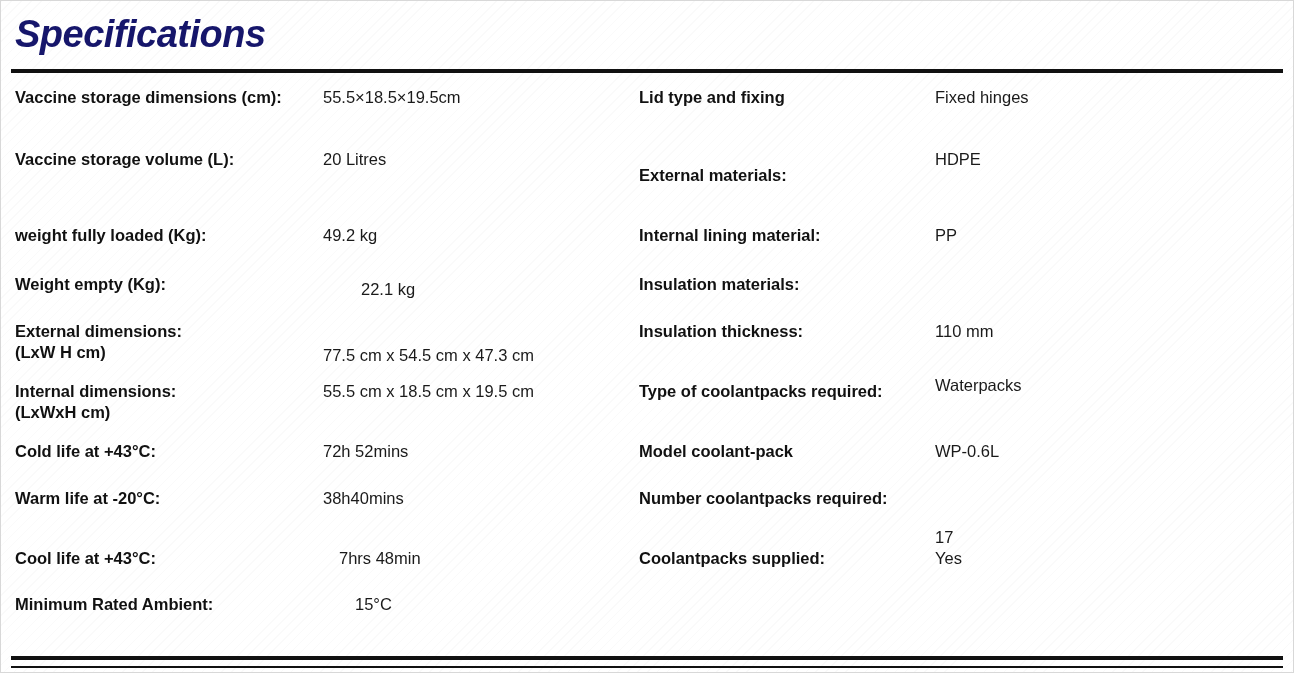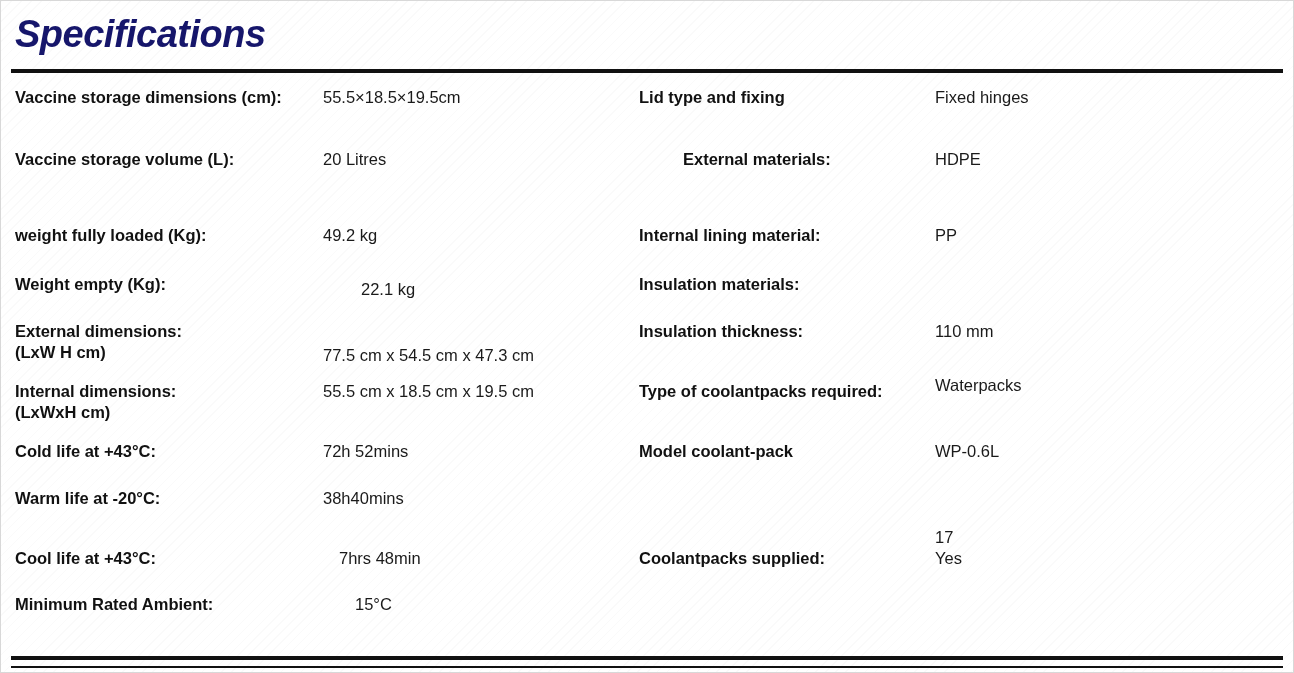--- a/index.html
+++ b/index.html
@@ -89,21 +89,21 @@
 
   <div class="rule-top"></div>
 
   <div class="spec-grid" id="spec-grid" style="position: absolute; left: 0px; top: 86px; right: 0px; height: 560px; display: block;">
       <div class="cell label" style="position: absolute; top: 0px; left: 14px; width: 300px;">Vaccine storage dimensions (cm):</div>
       <div class="cell value" style="position: absolute; top: 0px; left: 322px; width: 312px;">55.5×18.5×19.5cm</div>
       <div class="cell label" style="position: absolute; top: 0px; left: 638px; width: 292px;">Lid type and fixing</div>
       <div class="cell value" style="position: absolute; top: 0px; left: 934px; width: 350px;">Fixed hinges</div>
       <div class="cell label" style="position: absolute; top: 62px; left: 14px; width: 300px;">Vaccine storage volume (L):</div>
       <div class="cell value" style="position: absolute; top: 62px; left: 322px; width: 312px;">20 Litres</div>
-      <div class="cell label" style="position: absolute; top: 62px; left: 638px; width: 292px; margin-left: 44px;">External materials:</div>
+      <div class="cell label" style="position: absolute; top: 78px; left: 638px; width: 292px;">External materials:</div>
       <div class="cell value" style="position: absolute; top: 62px; left: 934px; width: 350px;">HDPE</div>
       <div class="cell label" style="position: absolute; top: 138px; left: 14px; width: 300px;">weight fully loaded (Kg):</div>
       <div class="cell value" style="position: absolute; top: 138px; left: 322px; width: 312px;">49.2 kg</div>
       <div class="cell label" style="position: absolute; top: 138px; left: 638px; width: 292px;">Internal lining material:</div>
       <div class="cell value" style="position: absolute; top: 138px; left: 934px; width: 350px;">PP</div>
       <div class="cell label" style="position: absolute; top: 187px; left: 14px; width: 300px;">Weight empty (Kg):</div>
       <div class="cell value" style="position: absolute; top: 192px; left: 322px; width: 312px; margin-left: 38px;">22.1 kg</div>
       <div class="cell label" style="position: absolute; top: 187px; left: 638px; width: 292px;">Insulation materials:</div>
       <div class="cell label" style="position: absolute; top: 234px; left: 14px; width: 300px;">External dimensions:<br> (LxW H cm)</div>
       <div class="cell value" style="position: absolute; top: 234px; left: 322px; width: 312px; margin-top: 24px;">77.5 cm x 54.5 cm x 47.3 cm</div>
@@ -112,20 +112,21 @@
       <div class="cell label" style="position: absolute; top: 294px; left: 14px; width: 300px;">Internal dimensions:<br>    (LxWxH cm)</div>
       <div class="cell value" style="position: absolute; top: 294px; left: 322px; width: 312px;">55.5 cm x 18.5 cm x 19.5 cm</div>
       <div class="cell label" style="position: absolute; top: 294px; left: 638px; width: 292px;">Type of coolantpacks required:</div>
       <div class="cell value" style="position: absolute; top: 288px; left: 934px; width: 350px;">Waterpacks</div>
       <div class="cell label" style="position: absolute; top: 354px; left: 14px; width: 300px;">Cold life at +43°C:</div>
       <div class="cell value" style="position: absolute; top: 354px; left: 322px; width: 312px;">72h 52mins</div>
       <div class="cell label" style="position: absolute; top: 354px; left: 638px; width: 292px;">Model coolant-pack</div>
       <div class="cell value" style="position: absolute; top: 354px; left: 934px; width: 350px;">WP-0.6L</div>
       <div class="cell label" style="position: absolute; top: 401px; left: 14px; width: 300px;">Warm life at -20°C:</div>
       <div class="cell value" style="position: absolute; top: 401px; left: 322px; width: 312px;">38h40mins</div>
+      <div class="cell label" style="position: absolute; top: 401px; left: 638px; width: 292px;">Number coolantpacks required:</div>
       <div class="cell value" style="position: absolute; top: 401px; left: 934px; width: 350px; margin-top: 39px;">17</div>
       <div class="cell label" style="position: absolute; top: 461px; left: 14px; width: 300px;">Cool life at +43°C:</div>
       <div class="cell value" style="position: absolute; top: 461px; left: 338px; width: 312px;">7hrs 48min</div>
       <div class="cell label" style="position: absolute; top: 461px; left: 638px; width: 292px;">Coolantpacks supplied:</div>
       <div class="cell value" style="position: absolute; top: 461px; left: 934px; width: 350px;">Yes</div>
       <div class="cell label" style="position: absolute; top: 507px; left: 14px; width: 300px;">Minimum Rated Ambient:</div>
       <div class="cell value" style="position: absolute; top: 507px; left: 322px; width: 312px; margin-left: 32px;">15°C</div>
       <div class="cell label" style="position: absolute; top: 507px; left: 638px; width: 292px;"></div>
       <div class="cell value" style="position: absolute; top: 507px; left: 934px; width: 350px;"></div>
     </div>

